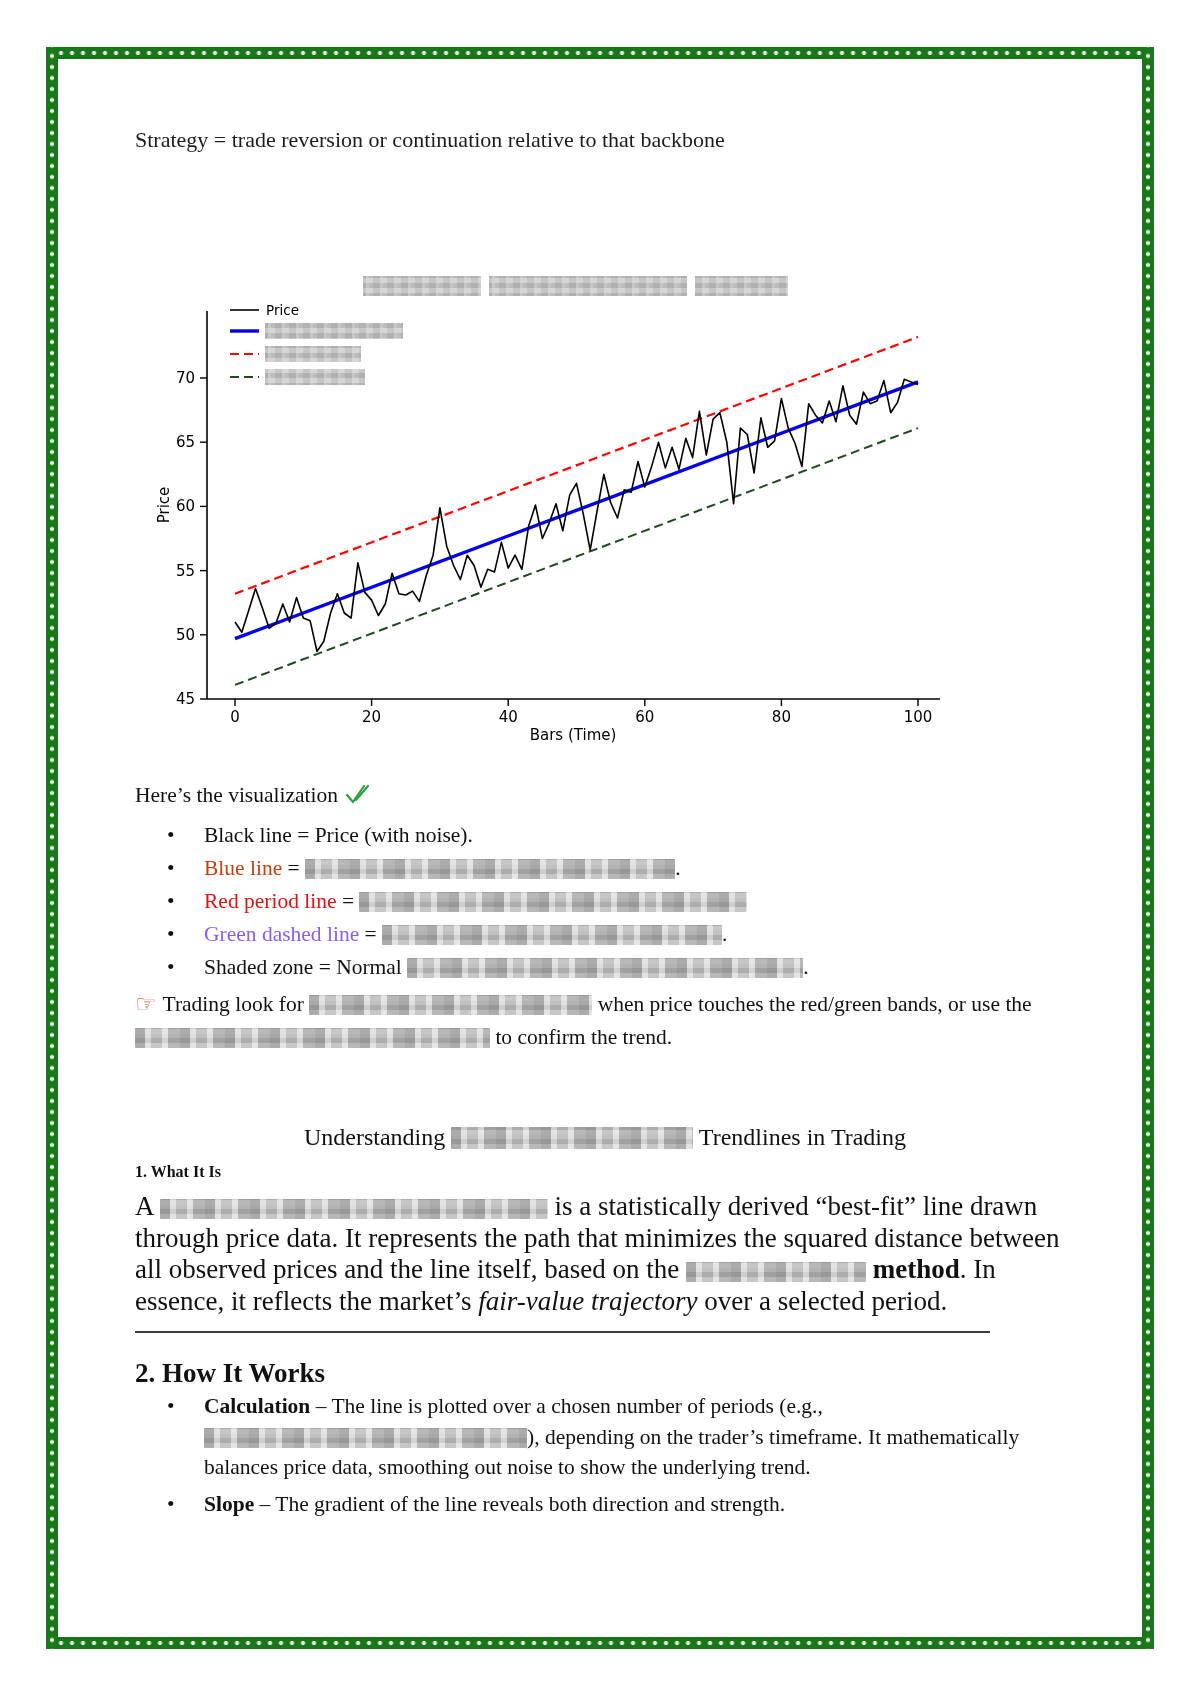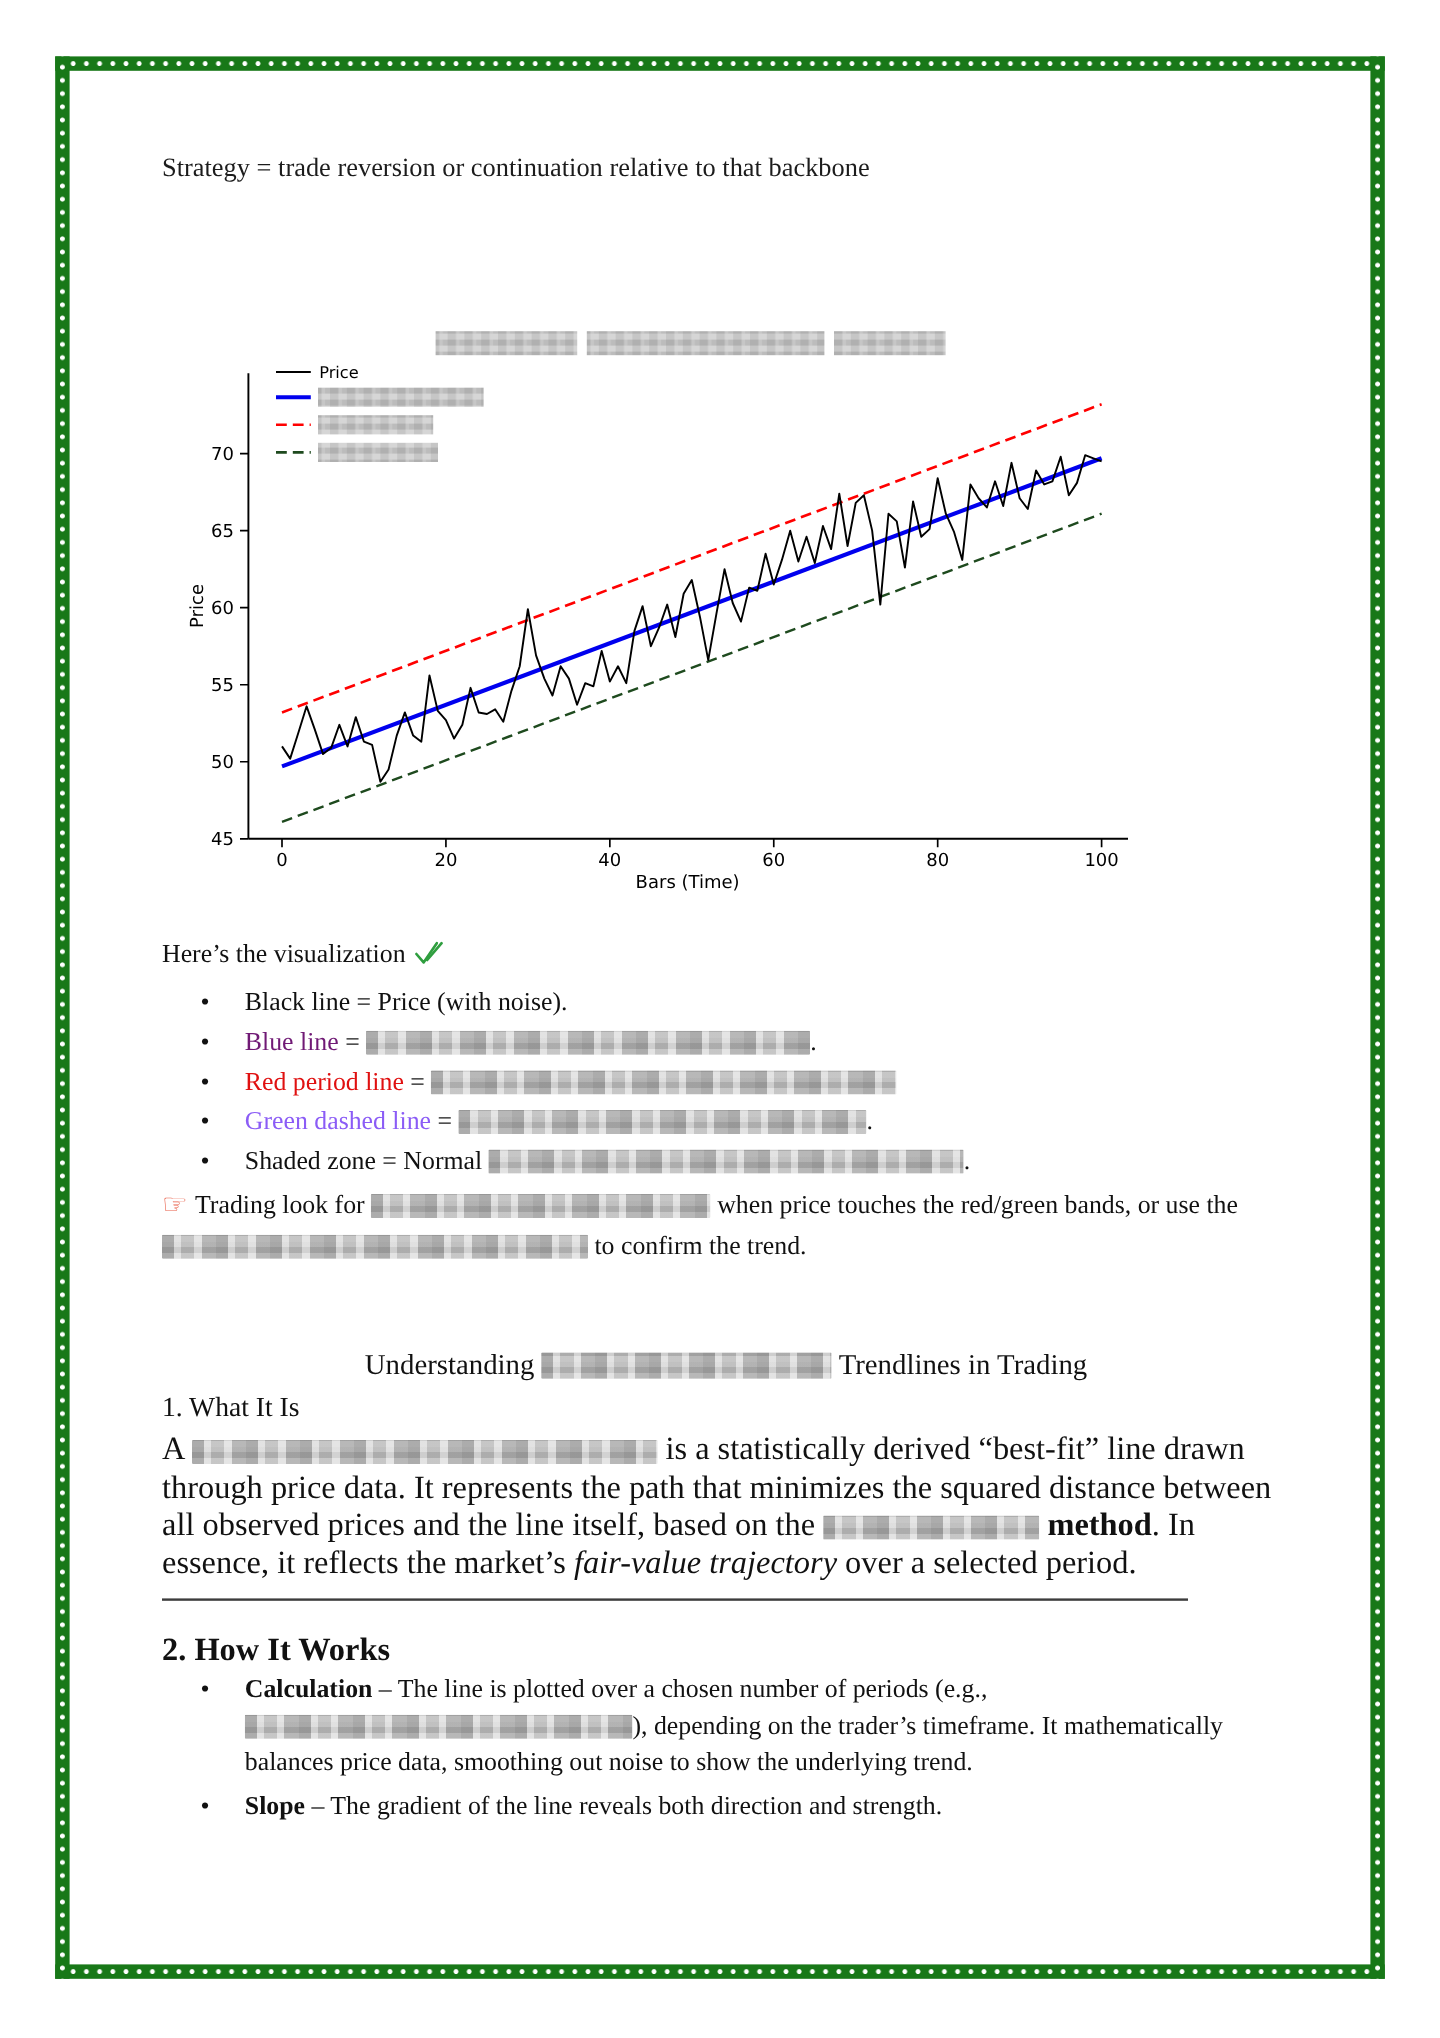--- a/index.html
+++ b/index.html
@@ -39,29 +39,29 @@
   .rx-h{height:22px;vertical-align:-4px;}
 
   .body-text{font-size:21.5px;line-height:33px;}
   .here-line{margin:36px 0 4px 0;}
   .check{display:inline-block;vertical-align:-3px;margin-left:6px;}
 
   .bullet{display:flex;margin:0;}
   .bullet .dot{width:37px;text-align:left;padding-left:32px;flex:0 0 auto;box-sizing:content-box;}
   .bullet .btext{flex:1 1 auto;}
 
-  .c-blue{color:#701a75;}
+  .c-blue{color:#c2410c;}
   .c-red{color:#e01010;}
   .c-green{color:#8b5cf6;}
   .finger{color:#e8604a;font-size:24px;vertical-align:-1px;margin-right:6px;}
 
   .traders-para{margin:4px 0 0 0;}
 
   .h-understanding{margin:66px 0 0 0;font-size:24px;line-height:34px;font-weight:normal;text-align:center;}
-  .h-sub{margin:2px 0 0 0;font-size:23px;line-height:32px;font-weight:normal;}
+  .h-sub{margin:2px 0 0 0;font-size:16px;line-height:32px;font-weight:bold;}
   .para{margin:3px 0 0 0;font-size:27px;line-height:31.5px;}
   .divider{border:none;border-top:2.5px solid #3c3c3c;margin:14px 0 0 0;width:855px;}
   .h-how{margin:24px 0 0 0;font-size:27px;line-height:32px;font-weight:bold;}
   .sec2-bullets{margin-top:2px;}
   .sec2-bullets .bullet{line-height:30.5px;margin-bottom:6px;}
 </style>
 </head>
 <body>
 
 <div class="frame-strip frame-h frame-top"></div>

